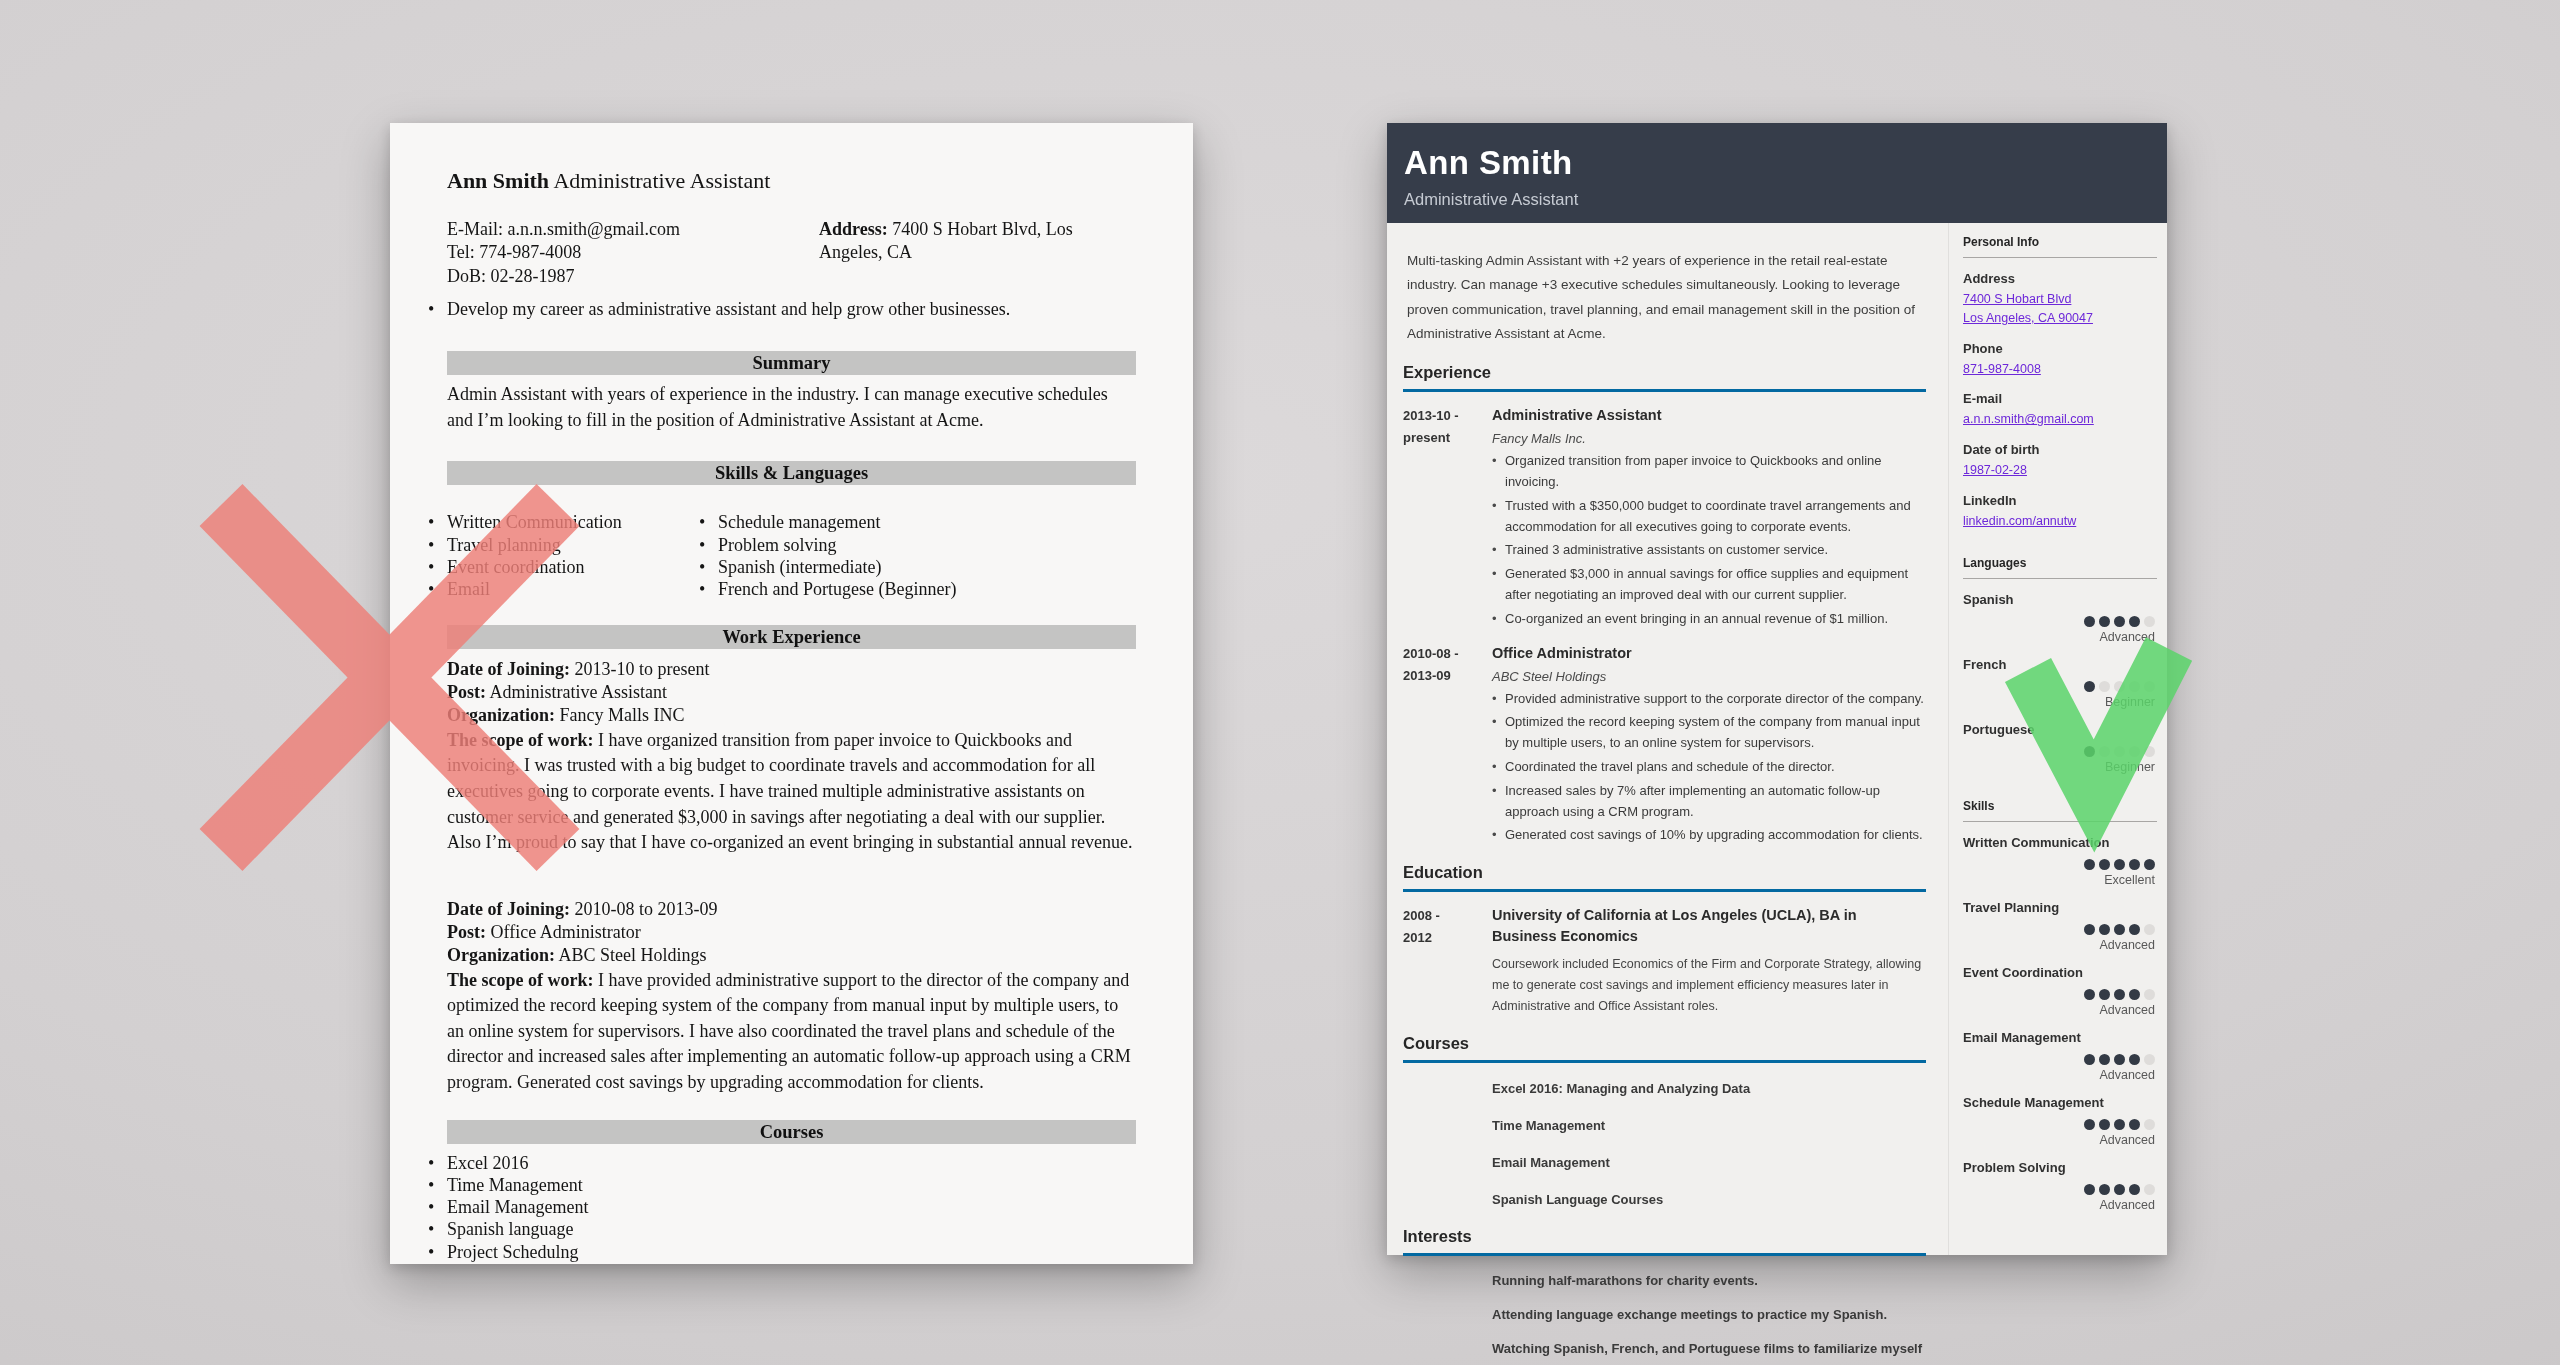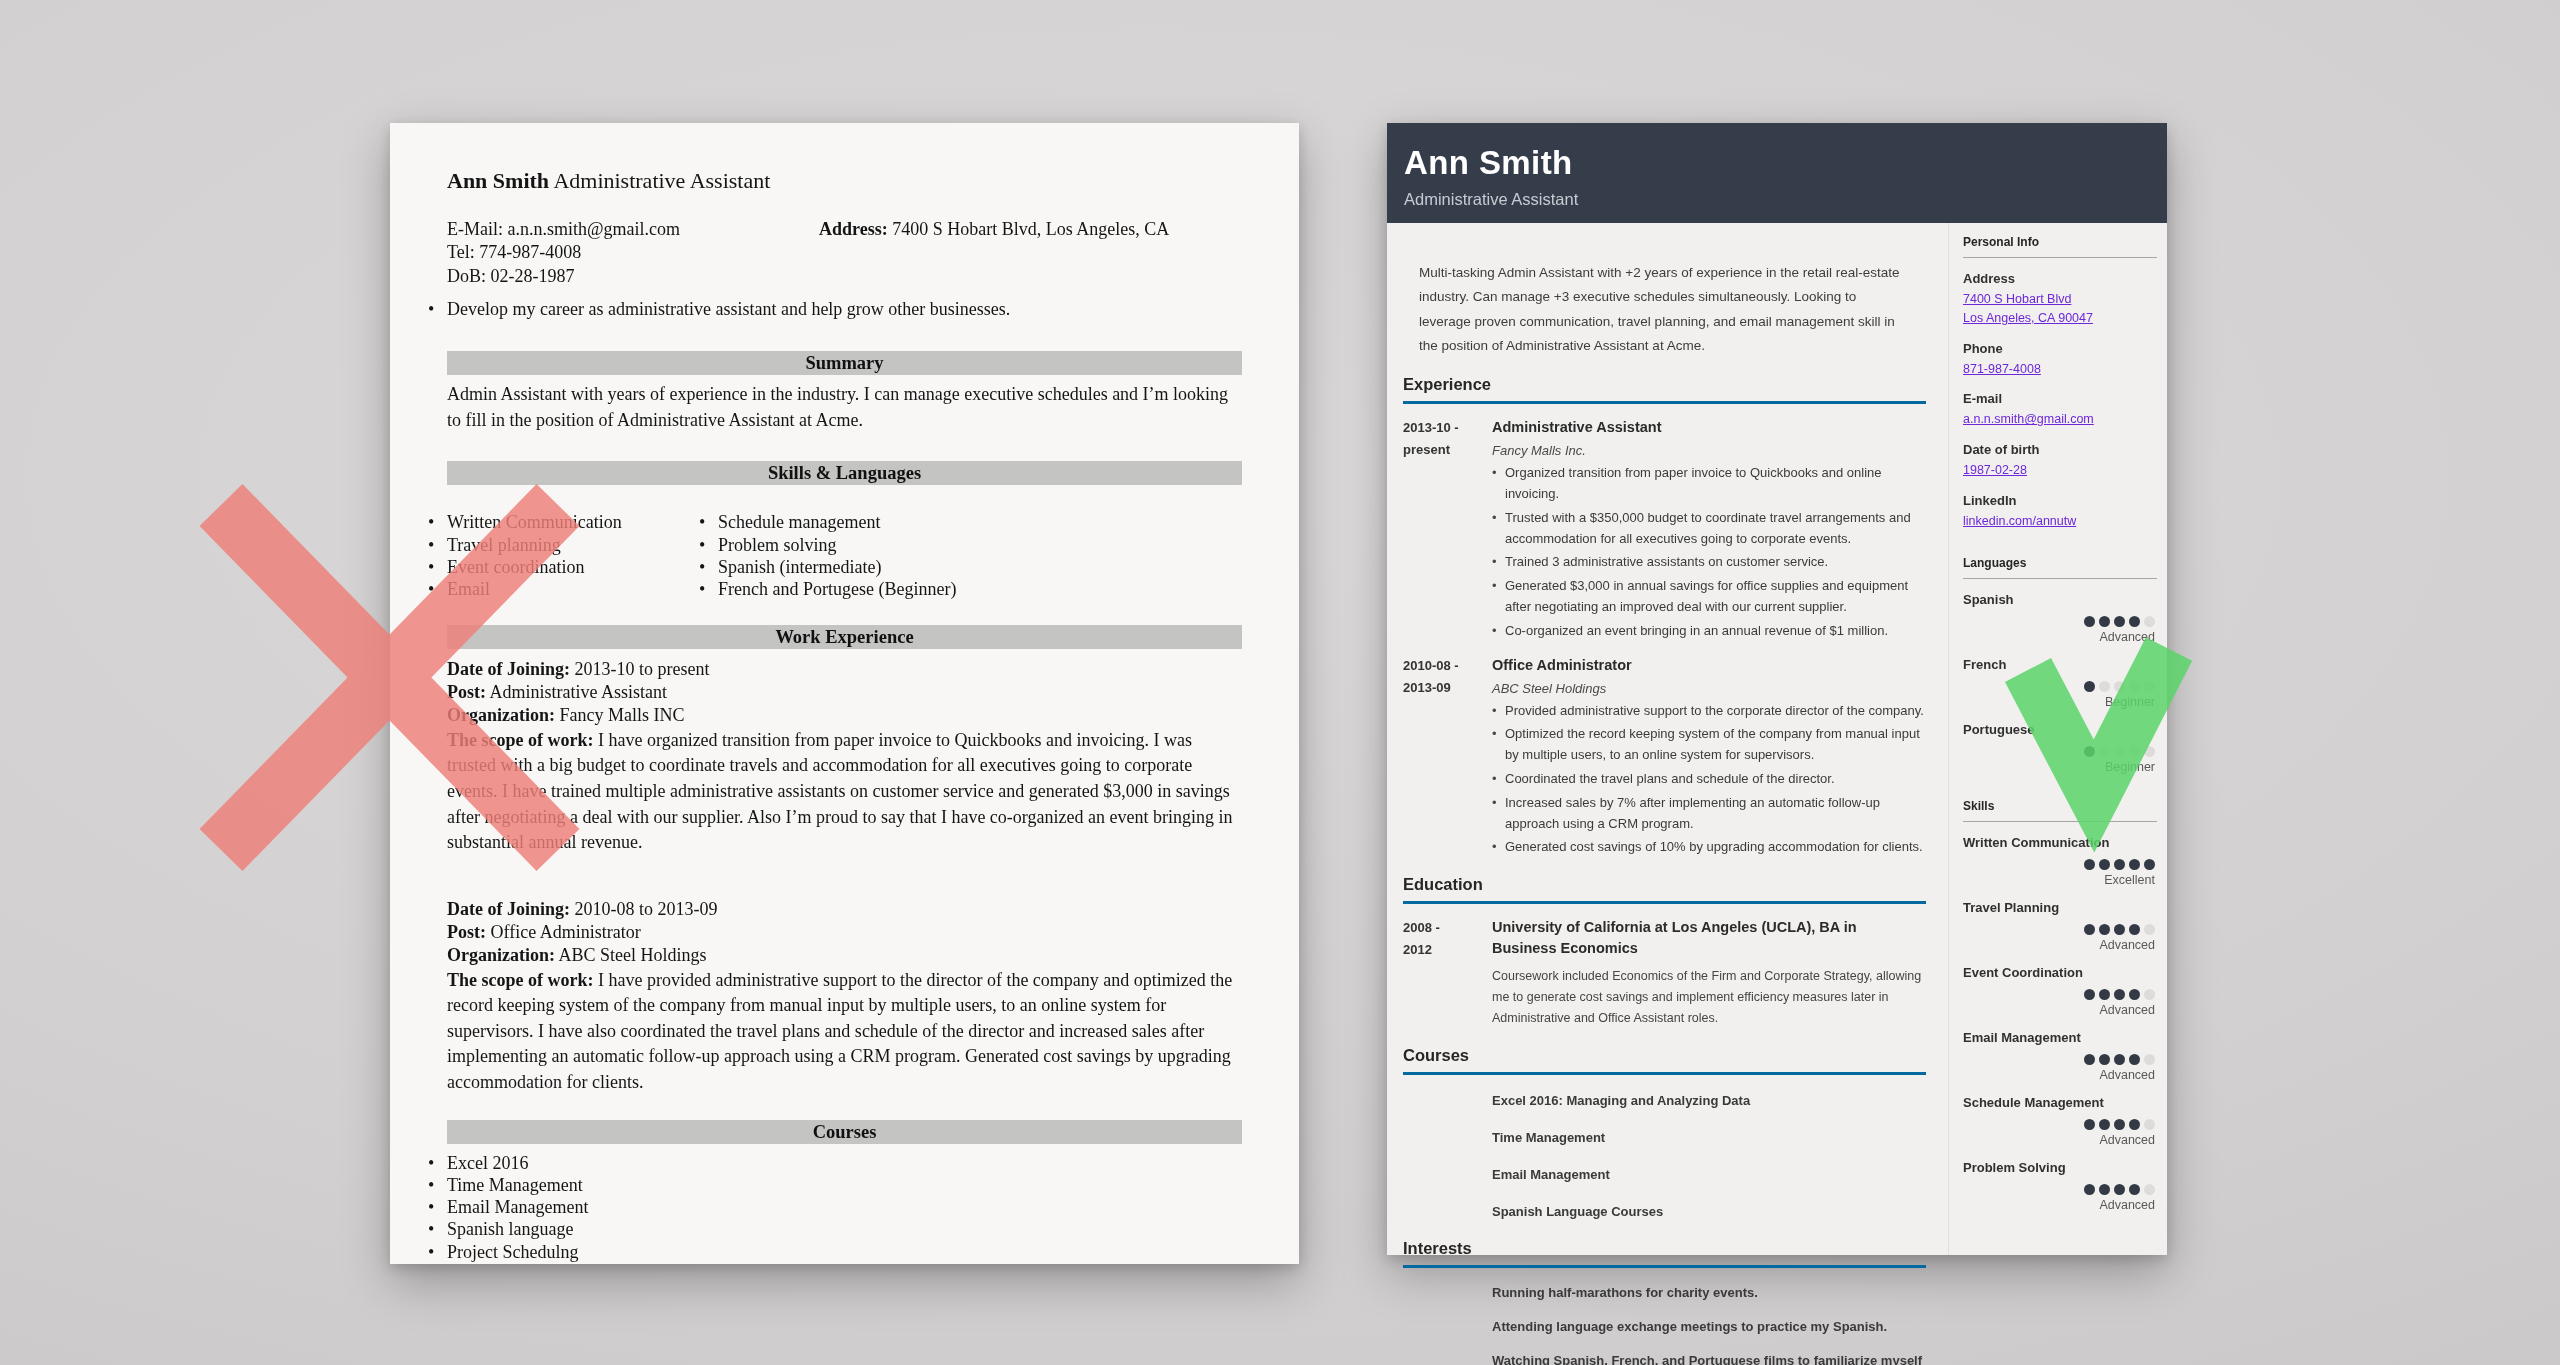--- a/index.html
+++ b/index.html
@@ -8,21 +8,21 @@
     width:2560px; height:1365px; position:relative; overflow:hidden;
     background: radial-gradient(135% 120% at 45% 35%, #dcd9da 0%, #d3d0d1 45%, #c1bebf 100%);
     -webkit-font-smoothing:antialiased;
   }
   .paper {
     position:absolute;
     box-shadow: 0 18px 45px rgba(0,0,0,.28), 0 4px 12px rgba(0,0,0,.16);
   }
   
   .paper.left {
-    left:390px; top:123px; width:909px; height:1141px;
+    left:390px; top:123px; width:803px; height:1141px;
     background:#f8f7f6; color:#151515;
     font-family:"Liberation Serif", serif;
     padding:45px 57px; font-size:18px;
   }
   .l-nameline { font-size:22px; }
   .l-contact { margin-top:24px; position:relative; line-height:1.3; }
   .l-contact .contact-right { position:absolute; left:372px; top:0; }
   .l-bar {
     background:#c4c4c3; height:24px; line-height:24px; text-align:center;
     font-weight:bold; font-size:18.5px; color:#111;
@@ -182,21 +182,21 @@
 </section>
 
 <section class="paper right">
   <header class="r-header" style="background: rgb(54, 61, 74);">
     <div class="r-name">Ann Smith</div>
     <div class="r-title">Administrative Assistant</div>
   </header>
   <div class="r-divider"></div>
 
   <div class="r-main">
-    <p class="r-intro" style="margin:16px">Multi-tasking Admin Assistant with +2 years of experience in the retail real-estate industry. Can manage +3 executive schedules simultaneously. Looking to leverage proven communication, travel planning, and email management skill in the position of Administrative Assistant at Acme.</p>
+    <p class="r-intro" style="margin:4px">Multi-tasking Admin Assistant with +2 years of experience in the retail real-estate industry. Can manage +3 executive schedules simultaneously. Looking to leverage proven communication, travel planning, and email management skill in the position of Administrative Assistant at Acme.</p>
 
     <div class="r-h">Experience</div>
 
     <div class="r-row">
       <div class="r-dates">
         <div>2013-10 -</div>
         <div>present</div>
       </div>
       <div class="r-content">
         <div class="r-jobtitle">Administrative Assistant</div>

